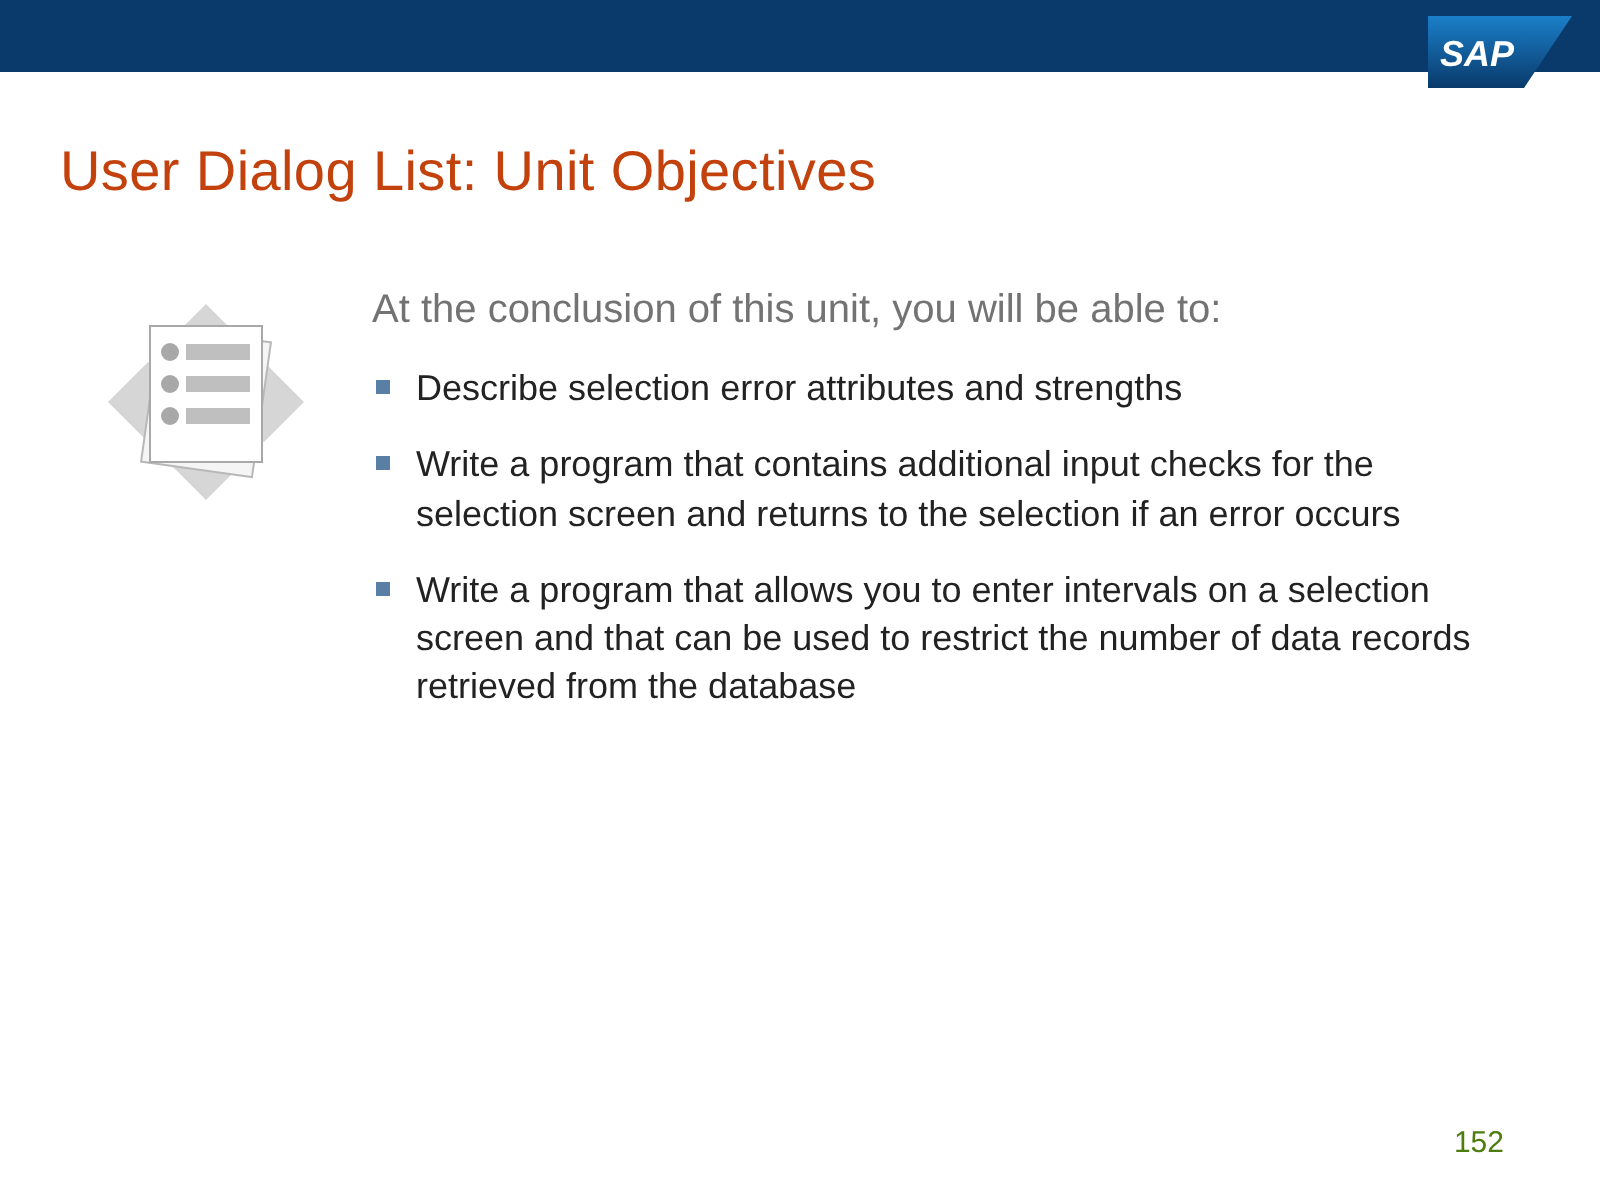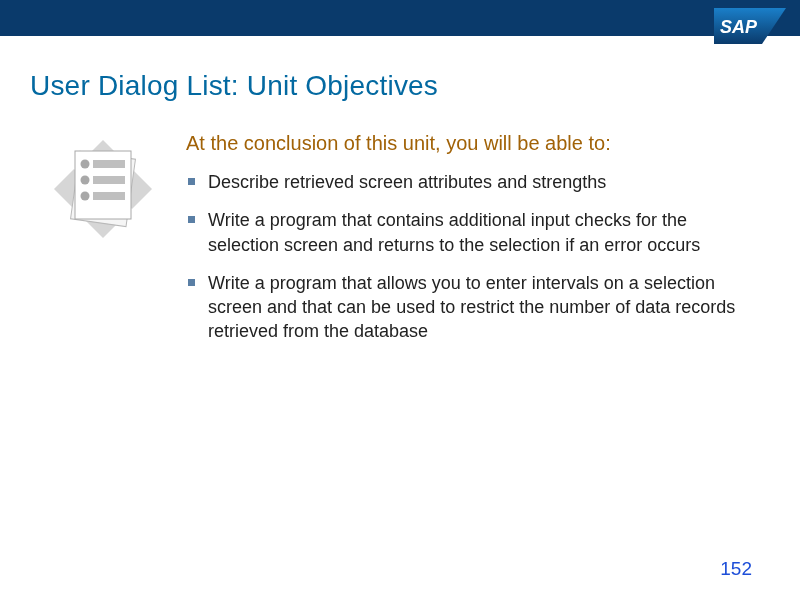--- a/index.html
+++ b/index.html
@@ -28,44 +28,44 @@
       height: 52px;
       display: flex;
       align-items: center;
     }
     .content-area {
       padding: 34px 40px 0 28px;
     }
     .slide-title {
       font-size: 28px;
       font-weight: 400;
-      color: #0369a1;
+      color: #c2410c;
       letter-spacing: 0.2px;
-      margin-bottom: 28px;
+      margin-bottom: 40px;
       margin-left: 2px;
     }
     .body-row {
       display: flex;
       align-items: flex-start;
     }
     .icon-cell {
       width: 150px;
       flex-shrink: 0;
       display: flex;
       justify-content: center;
       padding-top: 4px;
     }
     .text-cell {
       flex: 1;
       padding-left: 8px;
       padding-right: 8px;
     }
     .intro-line {
       font-size: 20px;
-      color: #a16207;
+      color: #737373;
       margin-bottom: 14px;
       line-height: 1.3;
     }
     .bullet-list {
       list-style: none;
     }
     .bullet-list li {
       position: relative;
       padding-left: 22px;
       font-size: 18px;
@@ -79,22 +79,22 @@
       left: 2px;
       top: 8px;
       width: 7px;
       height: 7px;
       background: #5a7fa5;
     }
     .page-num {
       position: absolute;
       bottom: 20px;
       right: 48px;
-      font-size: 19px;
-      color: #1d4ed8;
+      font-size: 15px;
+      color: #4d7c0f;
     }
   </style>
 </head>
 <body>
 
 <div class="header-bar">
   <div class="logo-wrap">
     <svg width="72" height="36" viewBox="0 0 72 36">
       <defs>
         <linearGradient id="lg" x1="0" y1="0" x2="0" y2="1">
@@ -127,21 +127,21 @@
         <circle cx="37" cy="46" r="4.5" fill="#a8a8a8"></circle>
         <rect x="45" y="42" width="32" height="8" fill="#bfbfbf"></rect>
         <circle cx="37" cy="62" r="4.5" fill="#a8a8a8"></circle>
         <rect x="45" y="58" width="32" height="8" fill="#bfbfbf"></rect>
       </svg>
     </div>
 
     <div class="text-cell">
       <p class="intro-line">At the conclusion of this unit, you will be able to:</p>
       <ul class="bullet-list">
-        <li>Describe retrieved screen attributes and strengths</li>
+        <li>Describe selection error attributes and strengths</li>
         <li>Write a program that contains additional input checks for the selection screen and returns to the selection if an error occurs</li>
         <li>Write a program that allows you to enter intervals on a selection screen and that can be used to restrict the number of data records retrieved from the database</li>
       </ul>
     </div>
   </div>
 </div>
 
 <div class="page-num">152</div>
 
 </body></html>

